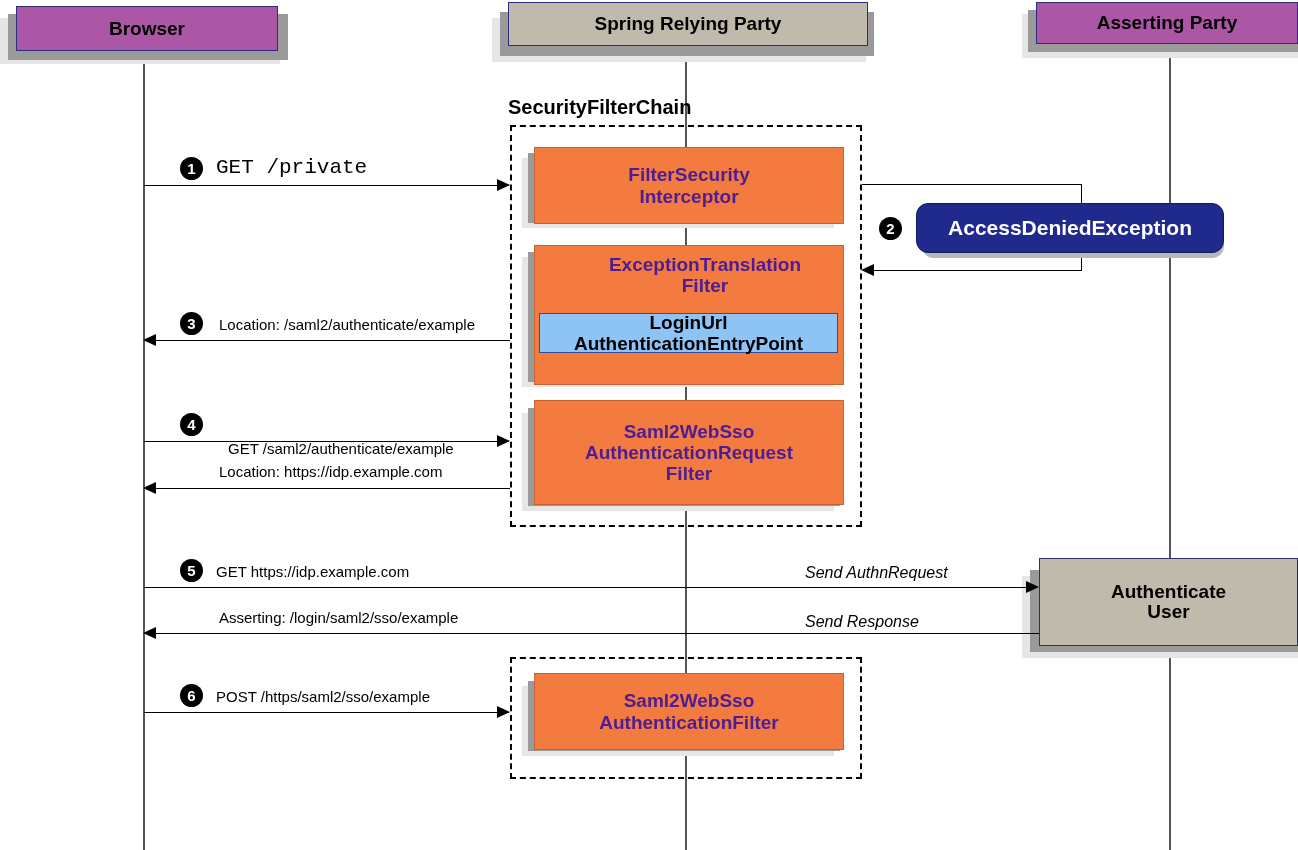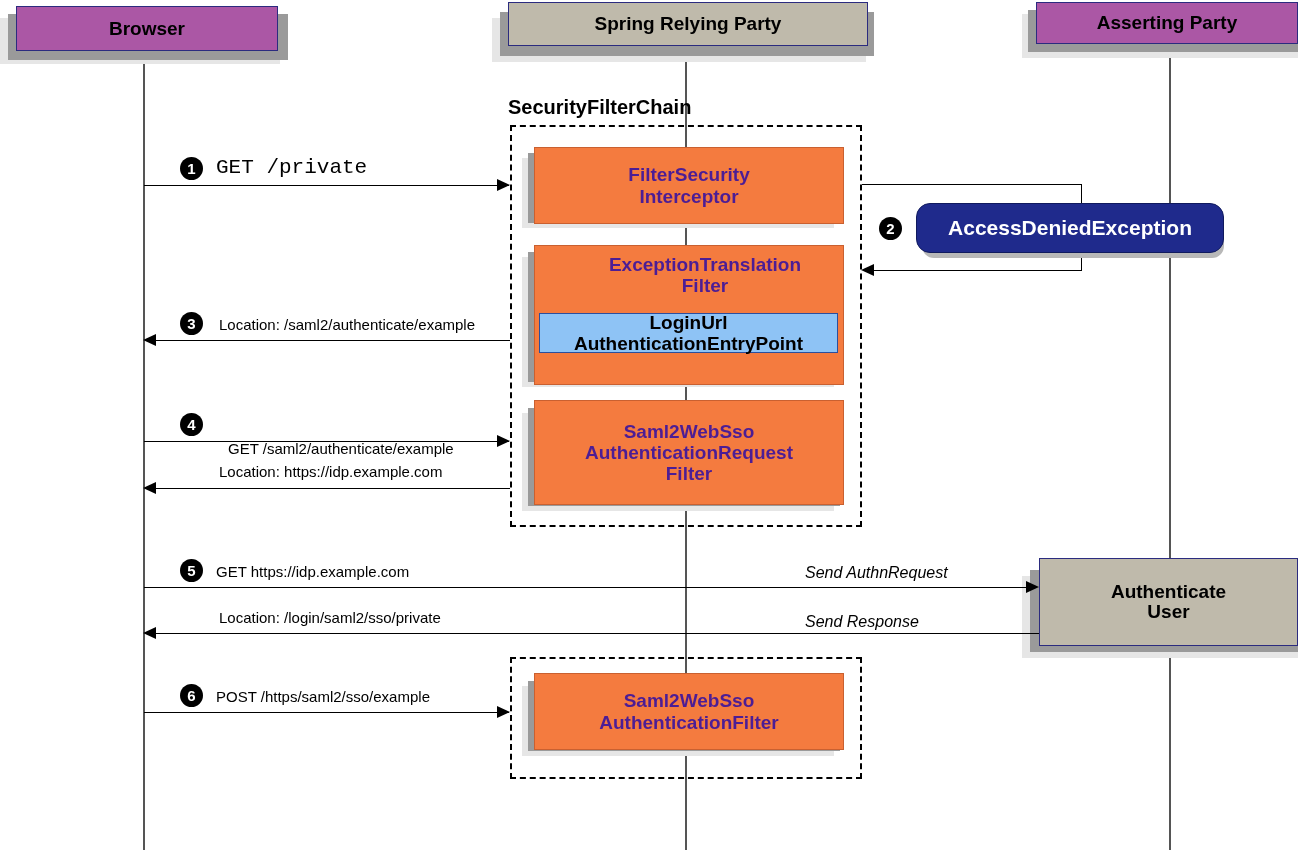--- a/index.html
+++ b/index.html
@@ -270,21 +270,21 @@
   <div class="msgline" style="left:144px; top:185px; width:365px;"></div>
   <div class="arrowhead arrow-right" style="left:497px; top:179px;"></div>
 
   <div class="msgline" style="left:862px; top:184px; width:220px;"></div>
   <div class="vline" style="left:1081px; top:184px; height:86px;"></div>
   <div class="msgline" style="left:873px; top:270px; width:209px;"></div>
   <div class="arrowhead arrow-left" style="left:861px; top:264px;"></div>
 
   <div class="bullet lg" style="left:879px; top:217px;">2</div>
   <div class="exception-shadow" style="left:922px; top:210px; width:302px; height:48px;"></div>
-  <div class="exception" style="left:916px; top:203px; width:308px; height:50px;border-radius:14px;">
+  <div class="exception" style="left:916px; top:203px; width:308px; height:50px;">
     <span>AccessDeniedException</span>
   </div>
 
   <div class="bullet lg" style="left:180px; top:312px;">3</div>
   <div class="msglabel" style="left:219px; top:316px;">Location: /saml2/authenticate/example</div>
   <div class="msgline" style="left:156px; top:340px; width:354px;"></div>
   <div class="arrowhead arrow-left" style="left:143px; top:334px;"></div>
 
   <div class="bullet lg" style="left:180px; top:413px;">4</div>
   <div class="msglabel" style="left:219px; top:440px;margin-left:9px;">GET /saml2/authenticate/example</div>
@@ -295,21 +295,21 @@
   <div class="msgline" style="left:156px; top:488px; width:354px;"></div>
   <div class="arrowhead arrow-left" style="left:143px; top:482px;"></div>
 
   <div class="bullet lg" style="left:180px; top:559px;">5</div>
   <div class="msglabel" style="left:216px; top:563px;">GET https://idp.example.com</div>
   <div class="msgline" style="left:144px; top:587px; width:885px;"></div>
   <div class="arrowhead arrow-right" style="left:1026px; top:581px;"></div>
 
   <div class="msglabel ital" style="left:805px; top:564px;">Send AuthnRequest</div>
 
-  <div class="msglabel" style="left:219px; top:609px;">Location: /login/saml2/sso/private</div>
+  <div class="msglabel" style="left:219px; top:609px;">Asserting: /login/saml2/sso/example</div>
   <div class="msgline" style="left:156px; top:633px; width:885px;"></div>
   <div class="arrowhead arrow-left" style="left:143px; top:627px;"></div>
 
   <div class="msglabel ital" style="left:805px; top:613px;">Send Response</div>
 
   <div class="bullet lg" style="left:180px; top:684px;">6</div>
   <div class="msglabel" style="left:216px; top:688px;">POST /https/saml2/sso/example</div>
   <div class="msgline" style="left:144px; top:712px; width:365px;"></div>
   <div class="arrowhead arrow-right" style="left:497px; top:706px;"></div>
 

